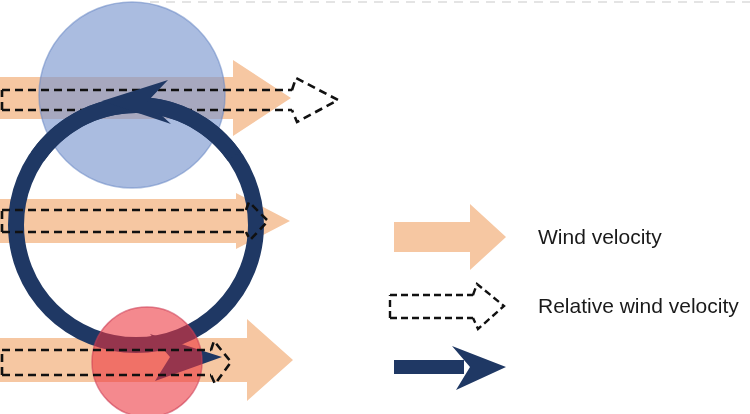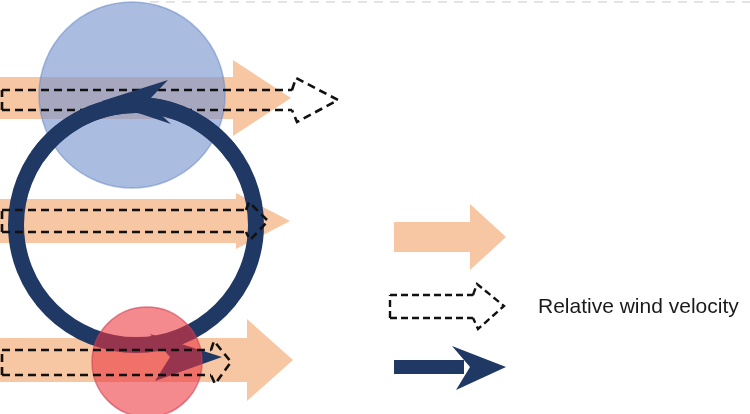--- a/index.html
+++ b/index.html
@@ -65,17 +65,18 @@
     <polygon class="current-fill" points="102,101 168,80 147,102 171,124"></polygon>
 
     <polygon class="wind-fill" points="394,222 470,222 470,204 506,237 470,270 470,252 394,252"></polygon>
     <path class="dashed-legend" d="M390,318 V295 M390,295 H473 M390,318 H473 M473,295 L477,284 L504,306 L478,329 L473,318"></path>
     <g>
       <rect class="current-fill" x="394" y="360" width="70" height="14"></rect>
       <polygon class="current-fill" points="506,367 452,346 470,367 456,390"></polygon>
     </g>
   </svg>
 
+  <div class="legend-label" style="top:224px;">Wind velocity</div>
 
   <div class="legend-label" style="top:293px;">Relative wind velocity</div>
 
 
 </div>
 
 </body></html>

